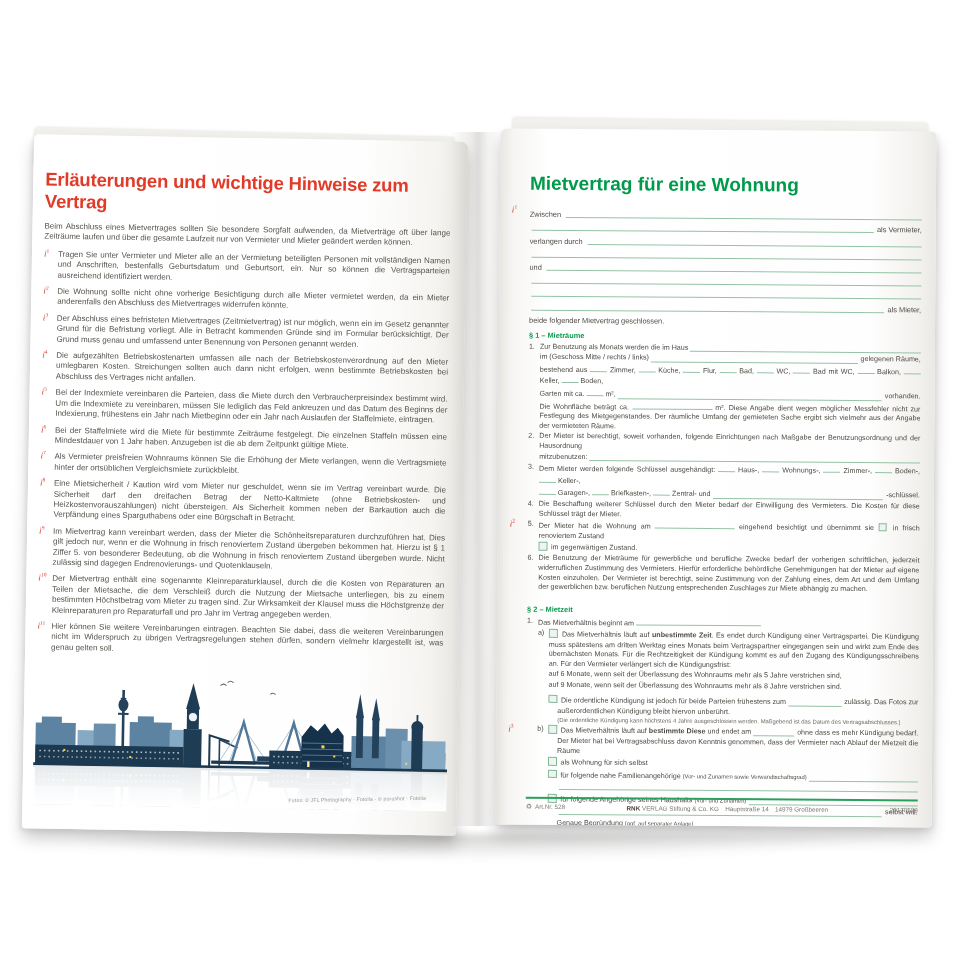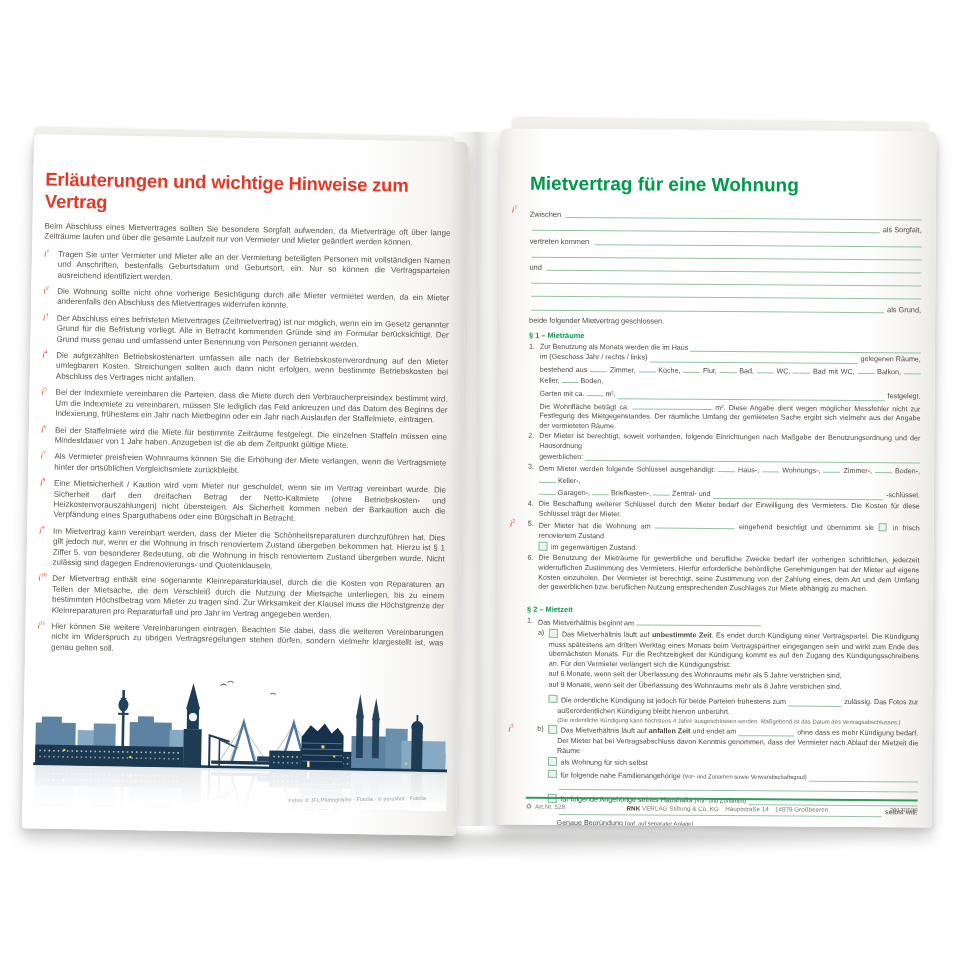--- a/index.html
+++ b/index.html
@@ -158,69 +158,69 @@
     <div class="rp-inner">
       <h1 class="t-green">Mietvertrag für eine Wohnung</h1>
       <div id="partyRows">
           <div class="irow">
             <span class="im"><i>i</i><sup>1</sup></span>
             <span class="pre">Zwischen</span>
             <span class="fl"></span>
           </div>
           <div class="irow">
             <span class="fl"></span>
-            <span class="post">als Sorgfalt,</span>
-          </div>
-          <div class="irow">
-            <span class="pre">vertreten kommen</span>
+            <span class="post">als Vermieter,</span>
+          </div>
+          <div class="irow">
+            <span class="pre">verlangen durch</span>
             <span class="fl"></span>
           </div>
           <div class="irow">
             <span class="fl"></span>
           </div>
           <div class="irow">
             <span class="pre">und</span>
             <span class="fl"></span>
           </div>
           <div class="irow">
             <span class="fl"></span>
           </div>
           <div class="irow">
             <span class="fl"></span>
           </div>
           <div class="irow">
             <span class="fl"></span>
-            <span class="post">als Grund,</span>
+            <span class="post">als Mieter,</span>
           </div>
           <div class="irow">
             <span class="pre">beide folgender Mietvertrag geschlossen.</span>
           </div>
         </div>
       <div id="formRows">
           <div class="sec">§ 1 – Mieträume</div>
           <div class="frow" style="padding-left: 11px;">
             <span class="pre">Zur Benutzung als Monats werden die im Haus</span>
             <span class="fl"></span>
             <span class="num" style="left: 0px;">1.</span>
           </div>
           <div class="frow" style="padding-left: 11px;">
-            <span class="pre">im (Geschoss Jahr / rechts / links)</span>
+            <span class="pre">im (Geschoss Mitte / rechts / links)</span>
             <span class="fl"></span>
             <span class="post">gelegenen Räume,</span>
           </div>
           <div class="para" style="padding-left: 11px;">bestehend aus <span class="bl s"></span> Zimmer, <span class="bl s"></span> Küche, <span class="bl s"></span> Flur, <span class="bl s"></span> Bad, <span class="bl s"></span> WC, <span class="bl s"></span> Bad mit WC, <span class="bl s"></span> Balkon, <span class="bl s"></span> Keller, <span class="bl s"></span> Boden,</div>
           <div class="frow" style="padding-left: 11px;">
             <span class="pre">Garten mit ca. <span class="bl s"></span> m²,</span>
             <span class="fl"></span>
-            <span class="post">festgelegt.</span>
+            <span class="post">vorhanden.</span>
           </div>
           <div class="para" style="padding-left: 11px;">Die Wohnfläche beträgt ca. <span class="bl d"></span> m². Diese Angabe dient wegen möglicher Messfehler nicht zur Festlegung des Mietgegenstandes. Der räumliche Umfang der gemieteten Sache ergibt sich vielmehr aus der Angabe der vermieteten Räume.</div>
           <div class="para" style="padding-left: 11px;">Der Mieter ist berechtigt, soweit vorhanden, folgende Einrichtungen nach Maßgabe der Benutzungsordnung und der Hausordnung<span class="num" style="left: 0px;">2.</span></div>
           <div class="frow" style="padding-left: 11px;">
-            <span class="pre">gewerblichen:</span>
+            <span class="pre">mitzubenutzen:</span>
             <span class="fl"></span>
           </div>
           <div class="para" style="padding-left: 11px;">Dem Mieter werden folgende Schlüssel ausgehändigt: <span class="bl s"></span> Haus-, <span class="bl s"></span> Wohnungs-, <span class="bl s"></span> Zimmer-, <span class="bl s"></span> Boden-, <span class="bl s"></span> Keller-,<span class="num" style="left: 0px;">3.</span></div>
           <div class="frow" style="padding-left: 11px;">
             <span class="pre"><span class="bl s"></span> Garagen-, <span class="bl s"></span> Briefkasten-, <span class="bl s"></span> Zentral- und</span>
             <span class="fl"></span>
             <span class="post">-schlüssel.</span>
           </div>
           <div class="para" style="padding-left: 11px;">Die Beschaffung weiterer Schlüssel durch den Mieter bedarf der Einwilligung des Vermieters. Die Kosten für diese Schlüssel trägt der Mieter.<span class="num" style="left: 0px;">4.</span></div>
           <div class="para" style="padding-left: 11px;">Der Mieter hat die Wohnung am <span class="bl d"></span> eingehend besichtigt und übernimmt sie <span class="cb"></span> in frisch renoviertem Zustand<span class="num" style="left: 0px;">5.</span><span class="im"><i>i</i><sup>2</sup></span></div>
@@ -234,21 +234,21 @@
           <div class="para" style="padding-left: 22px;">auf 9 Monate, wenn seit der Überlassung des Wohnraums mehr als 8 Jahre verstrichen sind.</div>
           <div class="gaprow" style="height: 3px;"></div>
           <div class="frow" style="padding-left: 22px;">
             <span class="pre"><span class="cb"></span> Die ordentliche Kündigung ist jedoch für beide Parteien frühestens zum</span>
             <span class="fl"></span>
             <span class="post">zulässig. Das Fotos zur</span>
           </div>
           <div class="para" style="padding-left: 31px;">außerordentlichen Kündigung bleibt hiervon unberührt.</div>
           <div class="smnote" style="padding-left: 31px;">(Die ordentliche Kündigung kann höchstens 4 Jahre ausgeschlossen werden. Maßgebend ist das Datum des Vertragsabschlusses.)</div>
           <div class="frow" style="padding-left: 22px;">
-            <span class="pre"><span class="cb"></span> Das Mietverhältnis läuft auf <b>anfallen Zeit</b> und endet am</span>
+            <span class="pre"><span class="cb"></span> Das Mietverhältnis läuft auf <b>bestimmte Diese</b> und endet am</span>
             <span class="fl"></span>
             <span class="post">ohne dass es mehr Kündigung bedarf.</span>
             <span class="num" style="left: 11px;">b)</span>
             <span class="im"><i>i</i><sup>3</sup></span>
           </div>
           <div class="para" style="padding-left: 31px;">Der Mieter hat bei Vertragsabschluss davon Kenntnis genommen, dass der Vermieter nach Ablauf der Mietzeit die Räume</div>
           <div class="para" style="padding-left: 22px;"><span class="cb"></span> als Wohnung für sich selbst</div>
           <div class="frow" style="padding-left: 22px;">
             <span class="pre"><span class="cb"></span> für folgende nahe Familienangehörige <span class="tiny">(Vor- und Zunamen sowie Verwandtschaftsgrad)</span></span>
             <span class="fl"></span>

